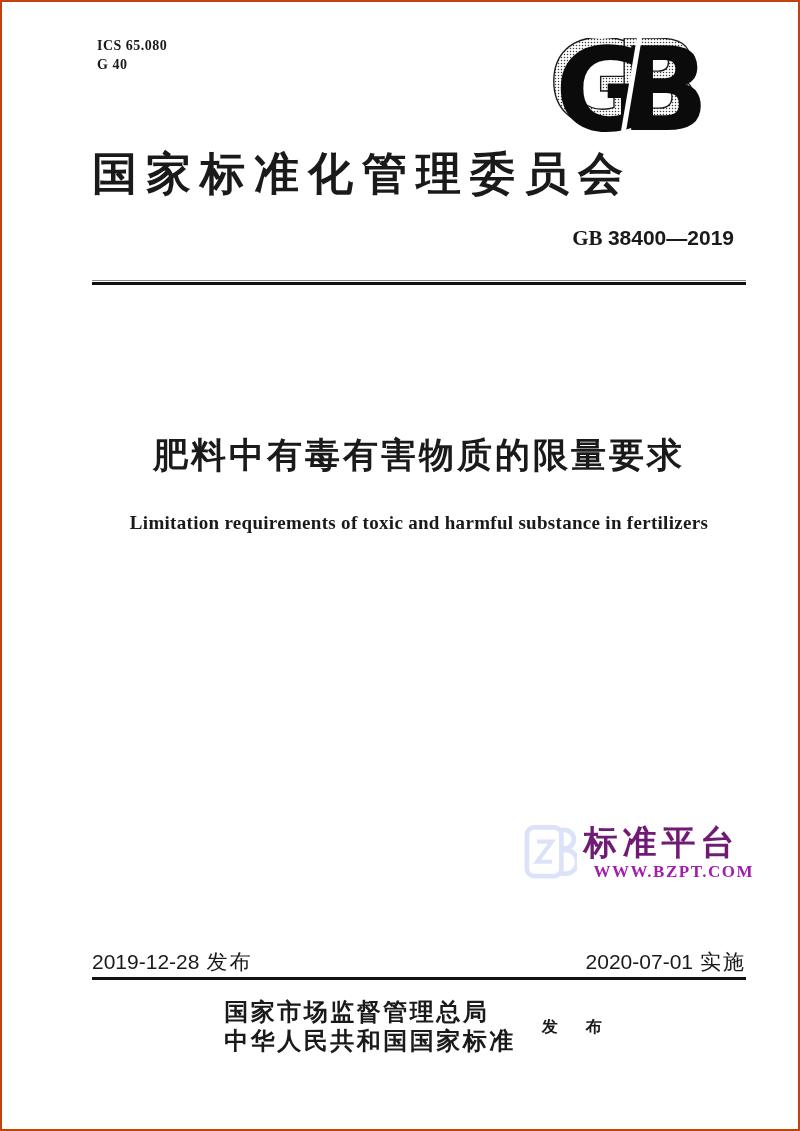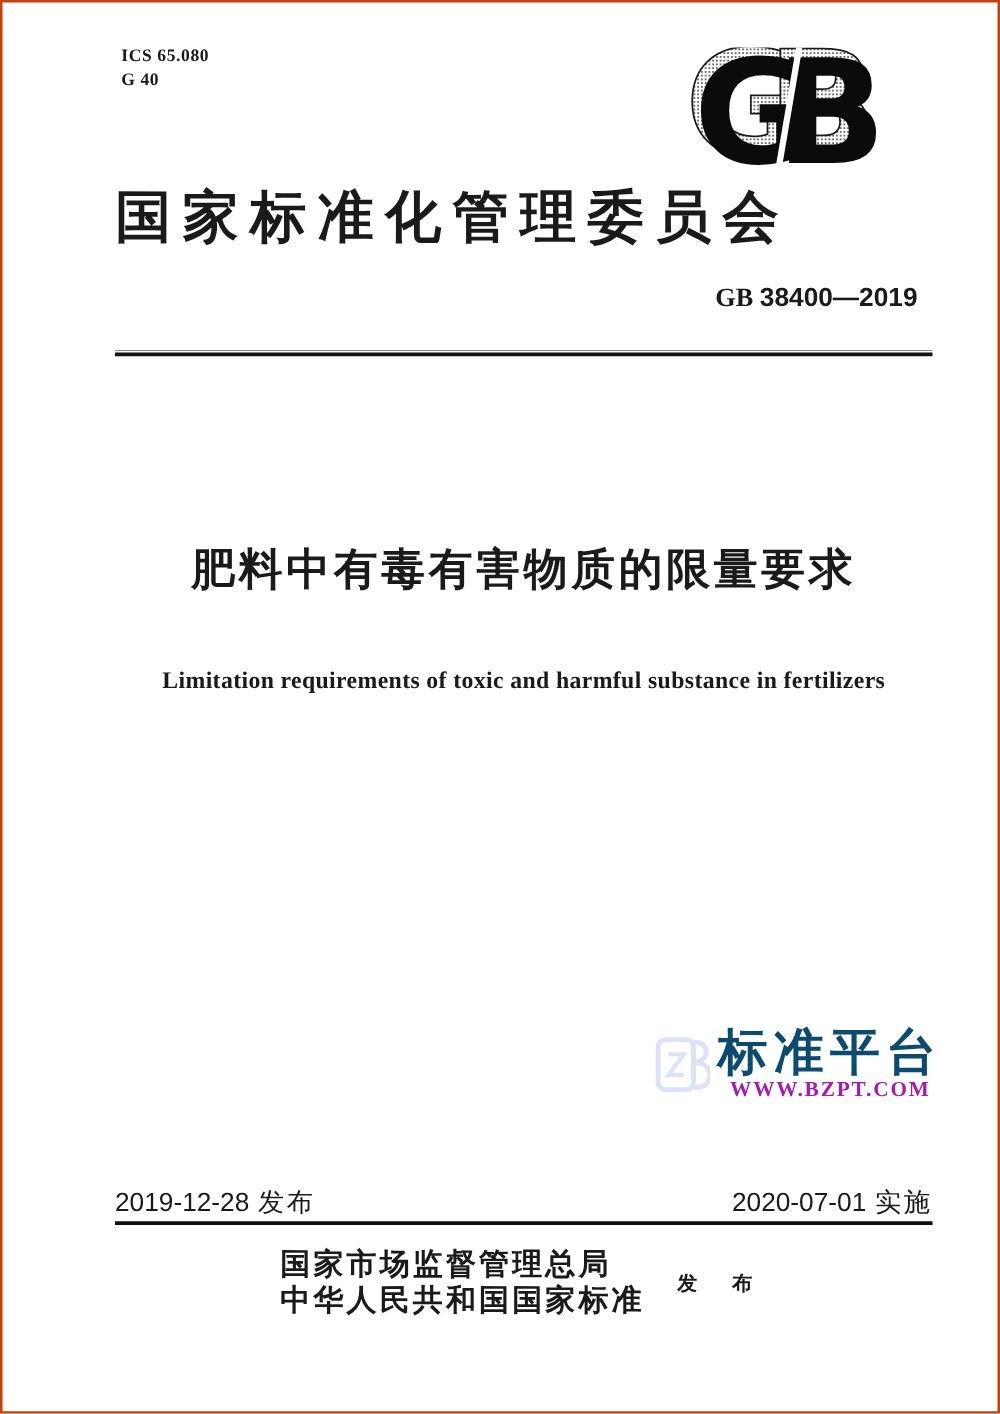--- a/index.html
+++ b/index.html
@@ -41,35 +41,35 @@
   .header-rule .gap{height:1px;background:#fff;}
   .header-rule .thick{height:3px;background:#111;}
   
   .title-zh{
     position:absolute;left:90px;right:52px;top:430px;
     text-align:center;
     font-family:"Liberation Sans", sans-serif;
     font-weight:bold;font-size:35px;letter-spacing:3px;
   }
   .title-en{
-    position:absolute;left:90px;right:52px;top:532px;
+    position:absolute;left:90px;right:52px;top:510px;
     text-align:center;
     font-family:"Liberation Serif", serif;
     font-weight:bold;font-size:19px;letter-spacing:0.3px;
   }
   
   .watermark{
     position:absolute;left:522px;top:816px;width:230px;height:92px;
     display:flex;align-items:flex-start;
   }
   .wm-text{margin-left:6px;}
   .wm-name{
     font-family:"Liberation Sans", sans-serif;
-    font-weight:bold;font-size:40px;letter-spacing:5px;
-    color:#0c4a6e;line-height:36px;margin-top:6px;white-space:nowrap;
+    font-weight:bold;font-size:34px;letter-spacing:5px;
+    color:#701a75;line-height:36px;margin-top:6px;white-space:nowrap;
   }
   .wm-url{
     font-family:"Liberation Serif", serif;
     font-weight:bold;font-size:17px;letter-spacing:1.5px;
     color:#a21caf;margin-top:2px;margin-left:10px;white-space:nowrap;
   }
   
   .dates-row{
     position:absolute;left:90px;right:52px;top:946px;
     display:flex;justify-content:space-between;

